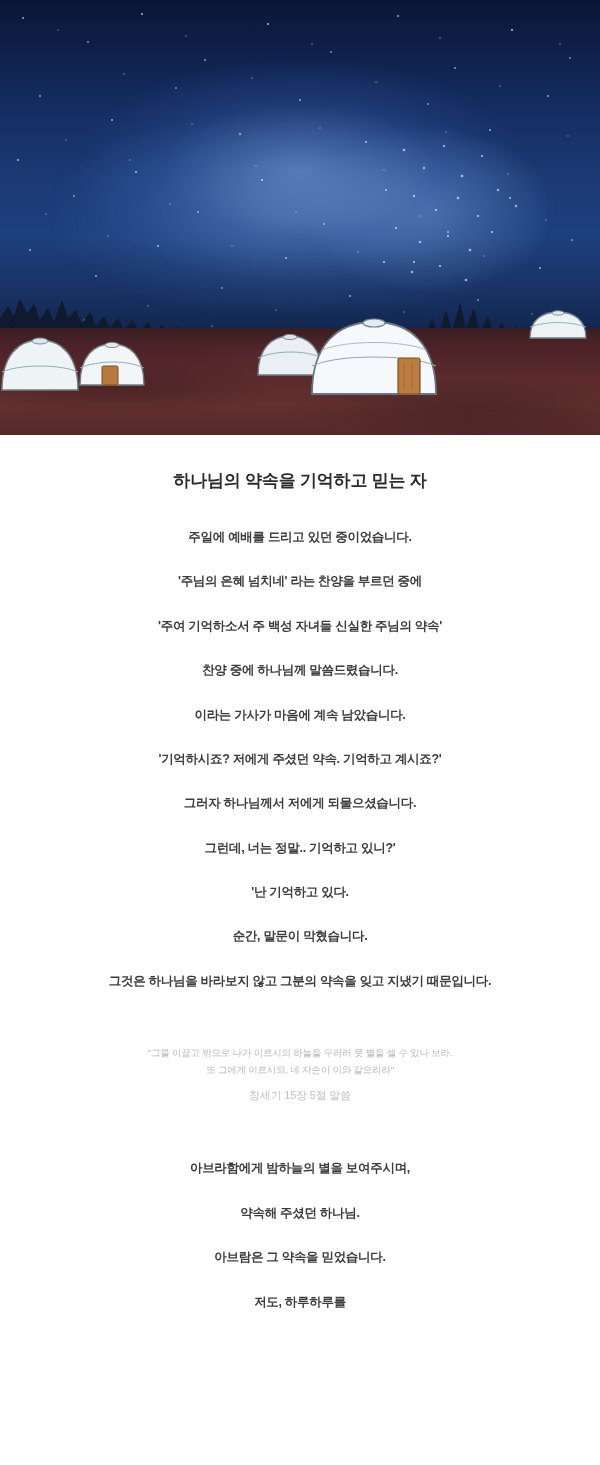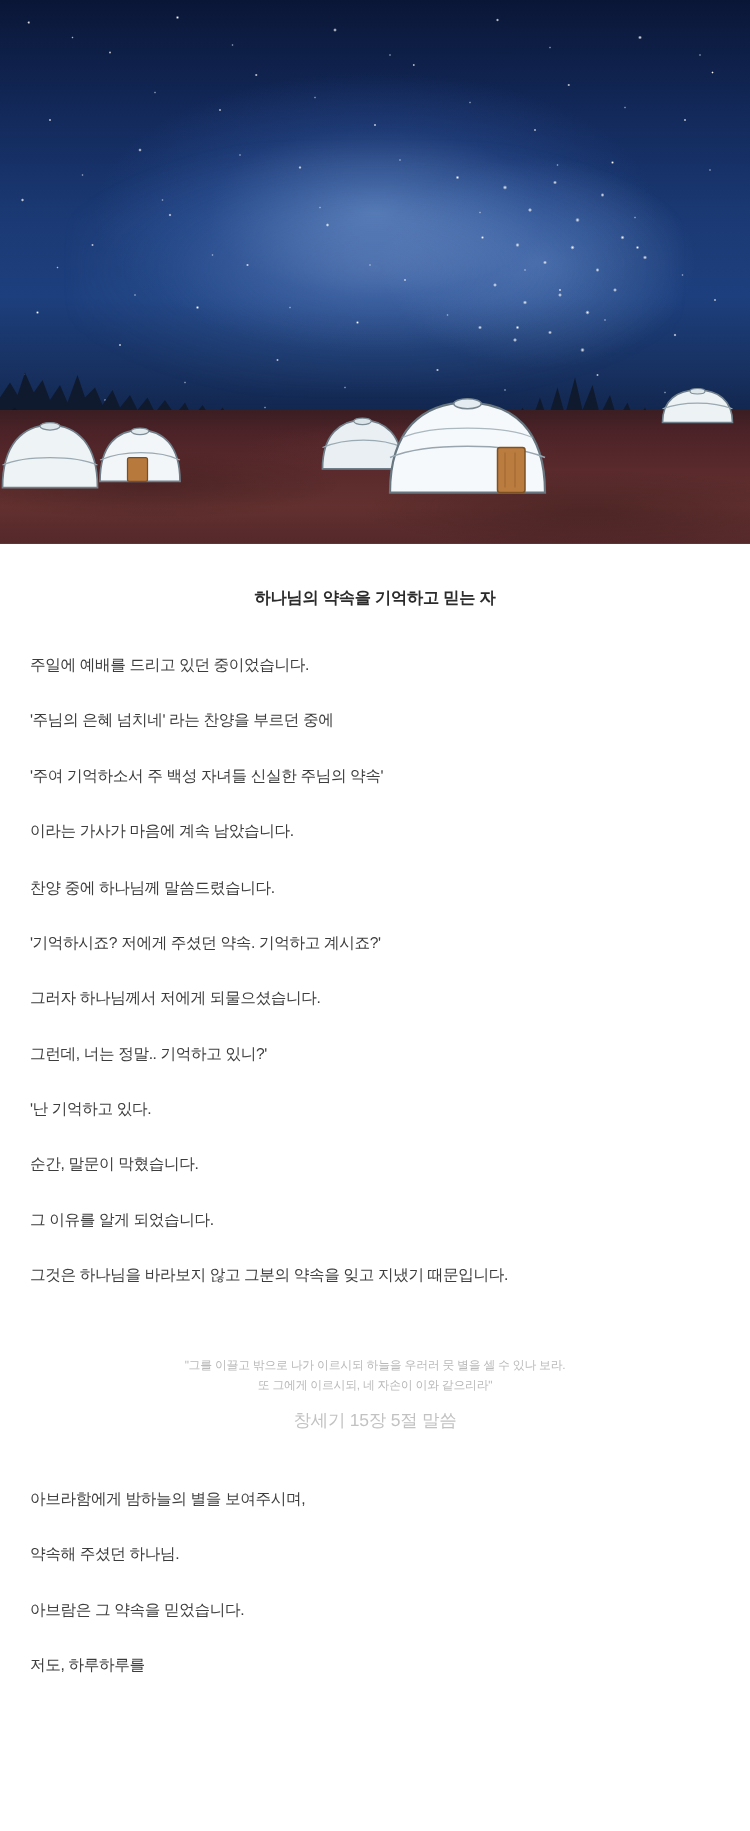--- a/index.html
+++ b/index.html
@@ -185,53 +185,55 @@
   }
   .yurts { position: absolute; left:0; top:0; width:600px; height:435px; }
 
   
   .content {
     padding: 34px 0 0 0;
     background: #ffffff;
   }
   .headline {
     text-align: center;
-    font-size: 13px;
+    font-size: 17px;
     font-weight: bold;
     color: #2b2b2b;
     letter-spacing: -0.2px;
     margin: 0 0 36px 0;
   }
   .para {
+    text-align: center;
     font-size: 12.5px;
     line-height: 1.55;
     color: #3c3c3c;
     letter-spacing: -0.3px;
     margin: 0 0 25px 0;
     padding: 0 24px;
+    font-weight: bold;
   }
   .verse-block {
     margin: 54px 0 0 0;
     text-align: center;
     color: #b9b9b9;
   }
   .verse-line {
     font-size: 9.5px;
     line-height: 1.75;
     letter-spacing: -0.2px;
     margin: 0;
   }
   .verse-ref {
-    font-size: 14px;
+    font-size: 11px;
     color: #c2c2c2;
     margin-top: 10px;
     letter-spacing: -0.2px;
   }
   .closing {
-    margin-top: 44px;
+    margin-top: 56px;
   }
 </style>
 </head>
 <body>
 
 <div class="page">
 
   <div class="illustration">
     <div class="sky"></div>
     <div class="sky-glow"></div>
@@ -284,28 +286,27 @@
     </svg>
   </div>
 
   <div class="content">
 
     <div class="headline">하나님의 약속을 기억하고 믿는 자</div>
 
     <p class="para">주일에 예배를 드리고 있던 중이었습니다.</p>
     <p class="para">'주님의 은혜 넘치네' 라는 찬양을 부르던 중에</p>
     <p class="para">'주여 기억하소서 주 백성 자녀들 신실한 주님의 약속'</p>
+    <p class="para">찬양 중에 하나님께 말씀드렸습니다.</p>
     <p class="para">이라는 가사가 마음에 계속 남았습니다.</p>
-    <p class="para">찬양 중에 하나님께 말씀드렸습니다.</p>
     <p class="para">'기억하시죠? 저에게 주셨던 약속. 기억하고 계시죠?'</p>
     <p class="para">그러자 하나님께서 저에게 되물으셨습니다.</p>
     <p class="para">그런데, 너는 정말.. 기억하고 있니?'</p>
     <p class="para">'난 기억하고 있다.</p>
     <p class="para">순간, 말문이 막혔습니다.</p>
-    <p class="para">그 이유를 알게 되었습니다.</p>
     <p class="para">그것은 하나님을 바라보지 않고 그분의 약속을 잊고 지냈기 때문입니다.</p>
 
     <div class="verse-block">
       <p class="verse-line">"그를 이끌고 밖으로 나가 이르시되 하늘을 우러러 뭇 별을 셀 수 있나 보라.</p>
       <p class="verse-line">또 그에게 이르시되, 네 자손이 이와 같으리라"</p>
       <div class="verse-ref">창세기 15장 5절 말씀</div>
     </div>
 
     <div class="closing">
       <p class="para">아브라함에게 밤하늘의 별을 보여주시며,</p>

